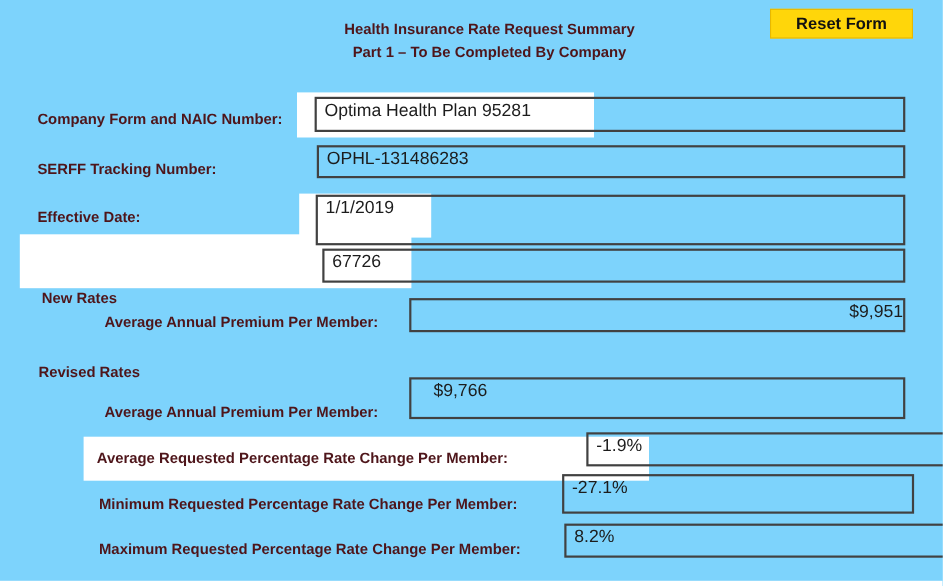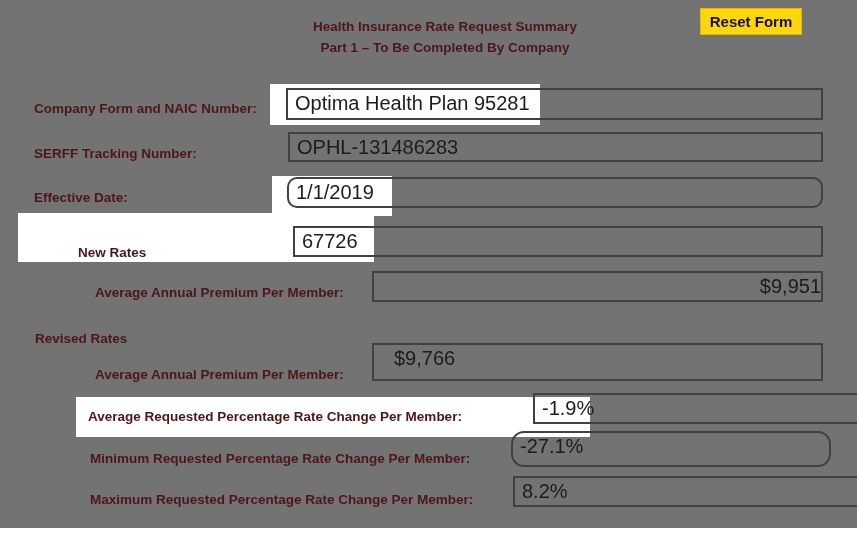--- a/index.html
+++ b/index.html
@@ -3,21 +3,21 @@
 <meta charset="utf-8">
 <style>
   * { margin: 0; padding: 0; box-sizing: border-box; }
   html, body { width: 857px; height: 533px; }
   body { font-family: "Liberation Sans", sans-serif; }
 
   .page {
     position: relative;
     width: 857px;
     height: 533px;
-    background: #737373;
+    background: #7dd3fc;
     overflow: hidden;
   }
 
   .bottom-strip {
     position: absolute;
     left: 0; top: 528; top: 528px;
     width: 857px; height: 5px;
     background: #FFFFFF;
   }
 
@@ -39,21 +39,21 @@
     color: #4E151A;
     font-weight: bold;
     font-size: 13.5px;
     line-height: 21px;
     z-index: 2;
   }
 
   .reset-btn {
     position: absolute;
     left: 700px; top: 8px;
-    width: 102px; height: 27px;
+    width: 130px; height: 27px;
     background: #FFD60A;
     border: 1px solid #E8B800;
     color: #111111;
     font-weight: bold;
     font-size: 15px;
     text-align: center;
     line-height: 25px;
     cursor: pointer;
     z-index: 2;
     font-family: "Liberation Sans", sans-serif;
@@ -64,48 +64,48 @@
     color: #4E151A;
     font-weight: bold;
     font-size: 13.5px;
     line-height: 18px;
     z-index: 2;
   }
   .lbl-company  { left: 34px; top: 100px; }
   .lbl-serff    { left: 34px; top: 145px; }
   .lbl-date     { left: 34px; top: 189px; }
   .lbl-insureds { left: 34px; top: 220px; width: 225px; }
-  .lbl-newrates { left: 38px; top: 244px; margin-left: 40px; }
+  .lbl-newrates { left: 38px; top: 262px; }
   .lbl-newavg   { left: 95px; top: 284px; }
   .lbl-revrates { left: 35px; top: 330px; }
   .lbl-revavg   { left: 95px; top: 366px; }
   .lbl-avgpct   { left: 88px; top: 408px; }
   .lbl-minpct   { left: 90px; top: 450px; }
   .lbl-maxpct   { left: 90px; top: 491px; }
 
   .field {
     position: absolute;
     border: 2px solid #414141;
     background: transparent;
     color: #1C1C1C;
-    font-size: 20px;
+    font-size: 16px;
     padding: 2px 0 0 7px;
     z-index: 2;
     font-family: "Liberation Sans", sans-serif;
     white-space: nowrap;
     overflow: hidden;
   }
   .f-company  { left: 286px; top: 88px;  width: 537px; height: 32px; }
   .f-serff    { left: 288px; top: 132px; width: 535px; height: 30px; }
-  .f-date     { left: 287px; top: 177px; width: 536px; height: 31px; border-radius: 10px; }
+  .f-date     { left: 287px; top: 177px; width: 536px; height: 46px; }
   .f-insureds { left: 293px; top: 226px; width: 530px; height: 31px; }
   .f-newprem  { left: 372px; top: 271px; width: 451px; height: 31px; text-align: right; }
   .f-revprem  { left: 372px; top: 343px; width: 451px; height: 38px; padding-left: 20px; }
   .f-avgpct   { left: 499px; top: 393px; width: 329px; height: 31px; margin-left: 34px; }
-  .f-minpct   { left: 511px; top: 431px; width: 320px; height: 36px; border-radius: 13px; }
+  .f-minpct   { left: 511px; top: 431px; width: 320px; height: 36px; }
   .f-maxpct   { left: 513px; top: 476px; width: 352px; height: 31px; }
 </style>
 </head>
 <body>
 
 <div class="page">
 
   <div class="hl hl-company"></div>
   <div class="hl hl-date"></div>
   <div class="hl hl-insureds"></div>

